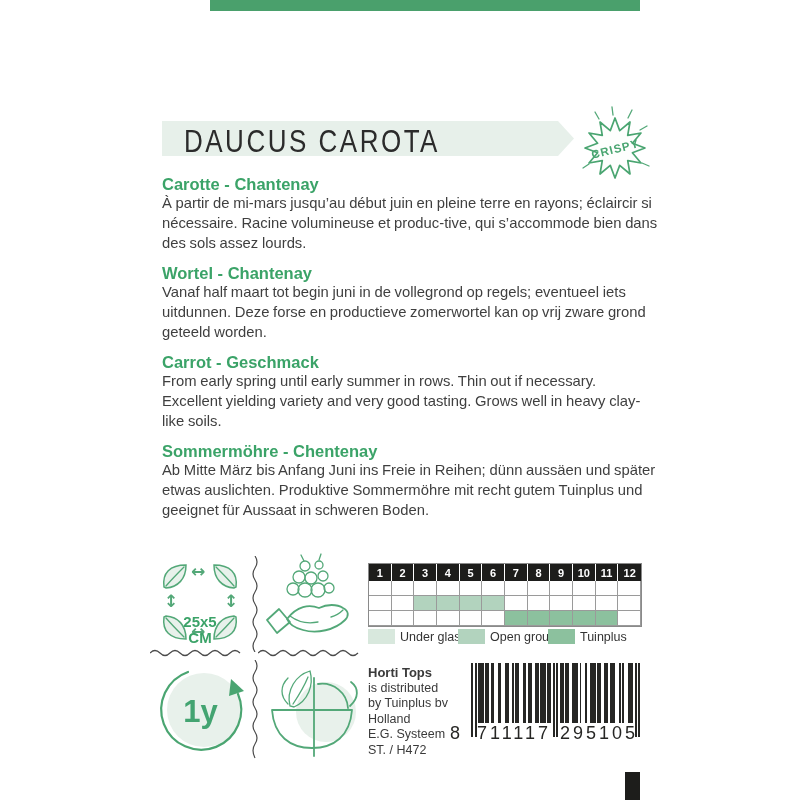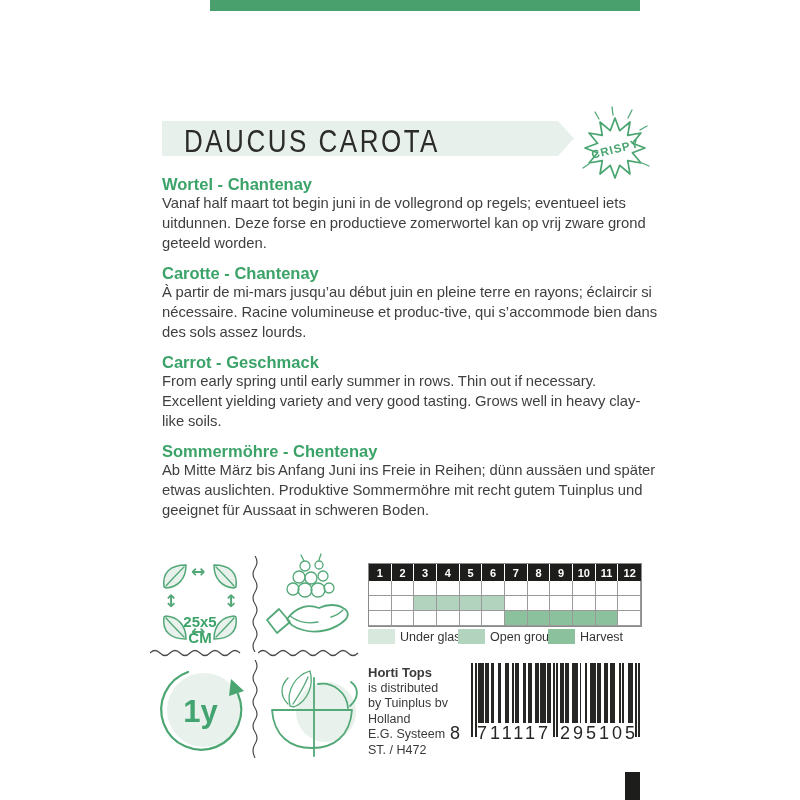--- a/index.html
+++ b/index.html
@@ -77,26 +77,26 @@
 <svg class="badge" viewBox="0 0 86 86">
   <g transform="translate(3,2)">
     <polygon points="70,42 57.4,46.7 66,57 52.7,54.7 55,68 44.7,59.4 40,72 35.3,59.4 25,68 27.3,54.7 14,57 22.6,46.7 10,42 22.6,37.3 14,27 27.3,29.3 25,16 35.3,24.6 40,12 44.7,24.6 55,16 52.7,29.3 66,27 57.4,37.3" fill="#fdfefd" stroke="#4aa571" stroke-width="1.7" stroke-linejoin="round"></polygon>
     <path class="ln-thin" d="M20,6 l4,7 M37,1 l1,8 M57,4 l-4,8 M72,20 l-7,4 M74,60 l-7,-3 M8,62 l6,-4"></path>
     <text x="40" y="47" transform="rotate(-14 40 42)" text-anchor="middle" font-size="11.5" font-weight="700" letter-spacing="1" fill="#4aa571">CRISPY</text>
   </g>
 </svg>
 
 <div class="content">
   <div class="section">
+    <h2>Carotte - Chantenay</h2>
+    <p>À partir de mi-mars jusqu’au début juin en pleine terre en rayons; éclaircir si nécessaire. Racine volumineuse et produc-tive, qui s’accommode bien dans des sols assez lourds.</p>
+  </div>
+  <div class="section">
     <h2>Wortel - Chantenay</h2>
     <p>Vanaf half maart tot begin juni in de vollegrond op regels; eventueel iets uitdunnen. Deze forse en productieve zomerwortel kan op vrij zware grond geteeld worden.</p>
-  </div>
-  <div class="section">
-    <h2>Carotte - Chantenay</h2>
-    <p>À partir de mi-mars jusqu’au début juin en pleine terre en rayons; éclaircir si nécessaire. Racine volumineuse et produc-tive, qui s’accommode bien dans des sols assez lourds.</p>
   </div>
   <div class="section">
     <h2>Carrot - Geschmack</h2>
     <p>From early spring until early summer in rows. Thin out if necessary. Excellent yielding variety and very good tasting. Grows well in heavy clay-like soils.</p>
   </div>
   <div class="section">
     <h2>Sommermöhre - Chentenay</h2>
     <p>Ab Mitte März bis Anfang Juni ins Freie in Reihen; dünn aussäen und später etwas auslichten. Produktive Sommermöhre mit recht gutem Tuinplus und geeignet für Aussaat in schweren Boden.</p>
   </div>
 </div>
@@ -230,21 +230,21 @@
     <div class="legend-item">
       <span class="legend-swatch" style="background: rgb(216, 232, 221);"></span>
       <span class="legend-label">Under glass</span>
     </div>
     <div class="legend-item">
       <span class="legend-swatch" style="background: rgb(178, 211, 190);"></span>
       <span class="legend-label">Open ground</span>
     </div>
     <div class="legend-item">
       <span class="legend-swatch" style="background: rgb(140, 193, 158);"></span>
-      <span class="legend-label">Harvest</span>
+      <span class="legend-label">Tuinplus</span>
     </div>
   </div>
 
 <div class="distributor">
   <div class="dist-name">Horti Tops</div>
   <div>is distributed</div>
   <div>by Tuinplus bv</div>
   <div>Holland</div>
   <div>E.G. Systeem</div>
   <div>ST. / H472</div>

